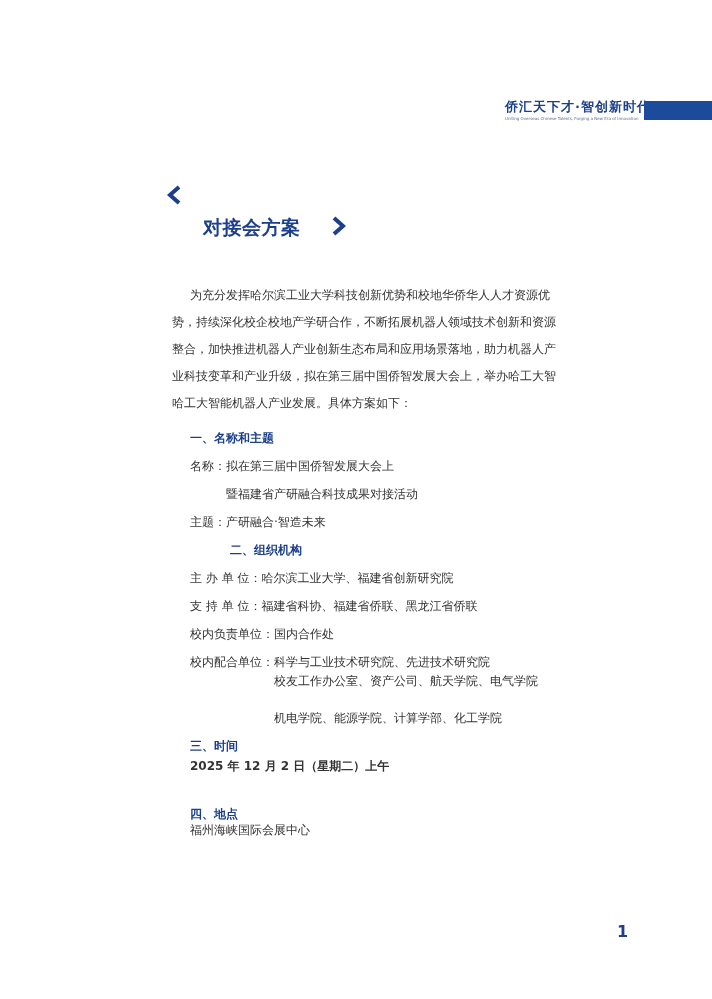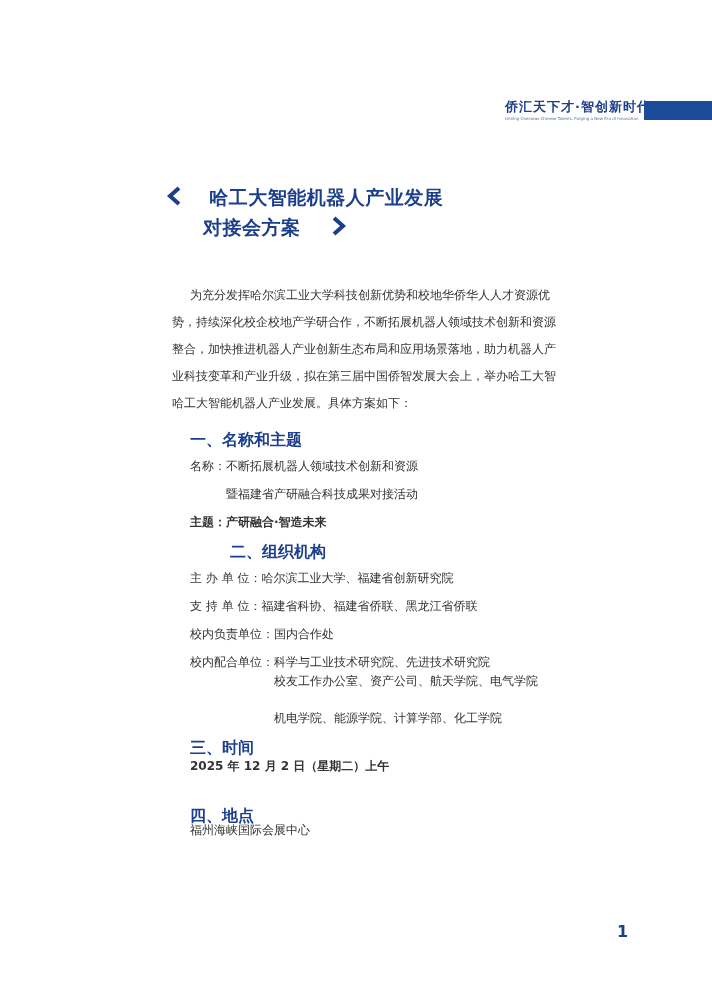--- a/index.html
+++ b/index.html
@@ -11,21 +11,21 @@
   .brand-bar { position: absolute; left: 644px; top: 101px; width: 68px; height: 19px; background: #1c4b9c; }
 
   .title-wrap { position: absolute; left: 165px; top: 185px; }
   .title-line1 { position: absolute; left: 0; top: 0; white-space: nowrap; }
   .title-line2 { position: absolute; left: 38px; top: 30px; white-space: nowrap; }
   .chev { display: inline-block; vertical-align: middle; }
   .title-text { font-size: 19px; font-weight: bold; color: #1c3f8c; vertical-align: middle; letter-spacing: 0.5px; }
 
   .body { position: absolute; left: 172px; top: 283px; width: 375px; font-size: 12px; color: #333; }
   .line { position: absolute; left: 0; white-space: nowrap; font-size: 12px; }
-  .sec { position: absolute; left: 18px; font-size: 16px; font-weight: bold; color: #1c3f8c; white-space: nowrap; }
+  .sec { position: absolute; left: 18px; font-size: 12px; font-weight: bold; color: #1c3f8c; white-space: nowrap; }
   .item { position: absolute; left: 18px; font-size: 12px; white-space: nowrap; }
 
   .page-num { position: absolute; left: 617px; top: 922px; font-size: 16px; font-weight: bold; color: #1c3f8c; }
 </style>
 </head>
 <body>
 
 <div class="brand">
   <div class="brand-cn">侨汇天下才·智创新时代</div>
   <div class="brand-en">Uniting Overseas Chinese Talents, Forging a New Era of Innovation</div>
@@ -33,21 +33,20 @@
 <div class="brand-bar"></div>
 
 <div class="title-wrap">
   <div class="title-line1">
     <span class="chev">
       <svg width="20" height="20" viewBox="0 0 20 20">
           <path d="M14 2 L5 10 L14 18" fill="none" stroke="#1c3f8c" stroke-width="4" stroke-linejoin="miter"></path>
         </svg>
     </span>
     <span style="display:inline-block;width:14px;"></span>
-    <span class="title-text">哈工大智能机器人产业发展</span>
   </div>
   <div class="title-line2">
     <span class="title-text">对接会方案</span>
     <span style="display:inline-block;width:18px;"></span>
     <span class="chev">
       <svg width="18" height="20" viewBox="0 0 18 20">
           <path d="M5 2 L14 10 L5 18" fill="none" stroke="#1c3f8c" stroke-width="4" stroke-linejoin="miter"></path>
         </svg>
     </span>
   </div>
@@ -55,24 +54,24 @@
 
 <div class="body">
   <div class="line" style="top:4px;left:18px;">为充分发挥哈尔滨工业大学科技创新优势和校地华侨华人人才资源优</div>
   <div class="line" style="top:31px;">势，持续深化校企校地产学研合作，不断拓展机器人领域技术创新和资源</div>
   <div class="line" style="top:58px;">整合，加快推进机器人产业创新生态布局和应用场景落地，助力机器人产</div>
   <div class="line" style="top:85px;">业科技变革和产业升级，拟在第三届中国侨智发展大会上，举办哈工大智</div>
   <div class="line" style="top:112px;">哈工大智能机器人产业发展。具体方案如下：</div>
 
   <div class="sec" style="top:147px;">一、名称和主题</div>
   <div class="item" style="top:175px;">
-    <span>名称：</span><span>不断拓展机器人领域技术创新和资源</span>
+    <span>名称：</span><span>拟在第三届中国侨智发展大会上</span>
   </div>
   <div class="item" style="top:203px;left:54px;">暨福建省产研融合科技成果对接活动</div>
-  <div class="item" style="top:231px;font-weight:bold;">
+  <div class="item" style="top:231px;">
     <span>主题：</span><span>产研融合·智造未来</span>
   </div>
 
   <div class="sec" style="top:259px;margin-left:40px;">二、组织机构</div>
   <div class="item" style="top:287px;">
     <span>主 办 单 位：</span><span>哈尔滨工业大学、福建省创新研究院</span>
   </div>
   <div class="item" style="top:315px;">
     <span>支 持 单 位：</span><span>福建省科协、福建省侨联、黑龙江省侨联</span>
   </div>

